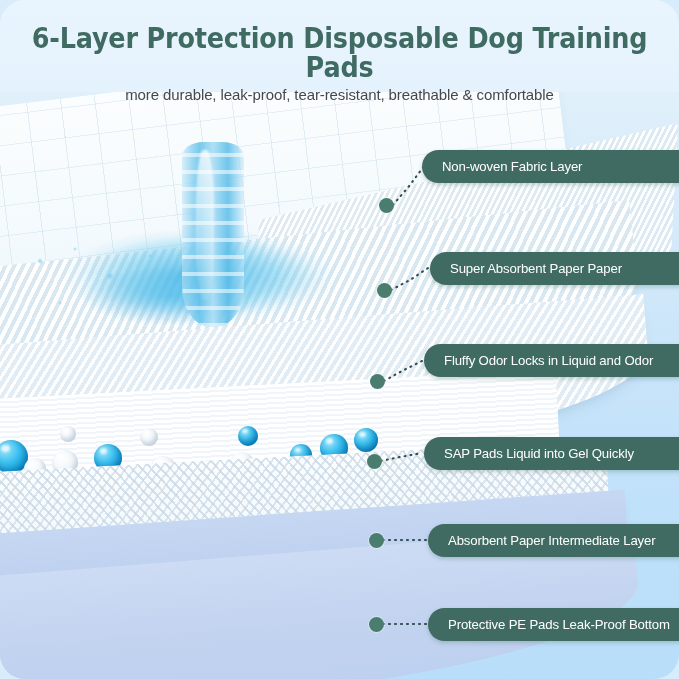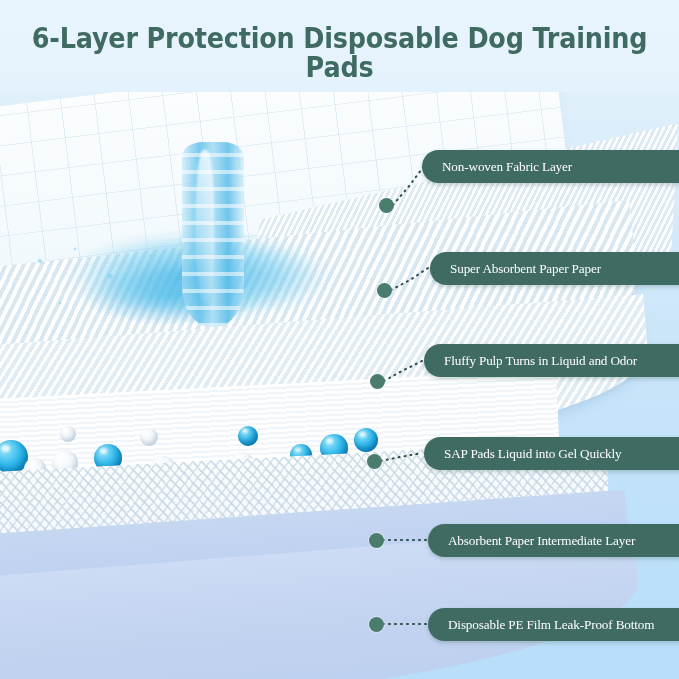--- a/index.html
+++ b/index.html
@@ -3,20 +3,21 @@
 <meta charset="utf-8">
 <style>
   html,body{margin:0;padding:0;}
   body{
     width:679px;height:679px;overflow:hidden;
     font-family:"Liberation Sans",sans-serif;
     background:#d8ecfb;
   }
   .stage{position:relative;width:679px;height:679px;overflow:hidden;
     background:linear-gradient(180deg,#e8f4fc 0%,#e2f1fb 10%,#d7ebfa 30%,#c8e4f9 55%,#bfe1f9 75%,#b9defa 100%);
+    border-radius:25px;
   }
 
   
   .header{position:absolute;left:0;top:0;width:679px;height:92px;z-index:40;
     background:linear-gradient(180deg,#e9f5fd 0%,#e6f3fd 70%,#e4f2fd 100%);
     text-align:center;}
   .title{margin:0;padding-top:22px;font-size:25.5px;line-height:1;
     font-weight:bold;color:#3f6b62;letter-spacing:-0.2px;
     font-family:"DejaVu Sans",sans-serif;
     transform:scaleY(1.12);transform-origin:center top;}
@@ -126,21 +127,21 @@
   .beads{position:absolute;left:-10px;top:330px;width:440px;height:160px;}
   .bead{position:absolute;border-radius:50%;}
   .bead.white{background:radial-gradient(circle at 32% 28%,#ffffff 0%,#f4f8fb 45%,#d7e2ea 100%);
     box-shadow:inset -2px -3px 5px rgba(160,180,198,.5);}
   .bead.blue{background:radial-gradient(circle at 33% 27%,#9fe6fb 0%,#3cc0ef 40%,#0f9ad9 75%,#0b7cb4 100%);
     box-shadow:inset -2px -3px 6px rgba(8,80,125,.5);}
   .bead.blue::after{content:"";position:absolute;left:22%;top:16%;width:26%;height:20%;
     border-radius:50%;background:rgba(255,255,255,.7);filter:blur(1px);}
 
   
-  .callouts{position:absolute;left:0;top:0;width:679px;height:641px;z-index:30;font-family:Liberation Serif, serif;}
+  .callouts{position:absolute;left:0;top:0;width:679px;height:641px;z-index:30;}
   .pill{position:absolute;height:33px;display:flex;align-items:center;
     background:#3f6b62;color:#ffffff;border-radius:17px;
     padding:0 18px 0 20px;font-size:13.2px;letter-spacing:-.15px;white-space:nowrap;
     box-shadow:0 2px 4px rgba(60,100,95,.28);}
   .anchor{position:absolute;width:15px;height:15px;border-radius:50%;
     background:#4a7d6e;box-shadow:0 0 0 1px rgba(255,255,255,.35);}
   svg.leaderline{position:absolute;left:0;top:0;width:679px;height:679px;overflow:visible;}
 </style>
 </head>
 <body>
@@ -192,20 +193,21 @@
 
     <div class="splash">
       <div class="splash-spray"></div>
       <div class="water-col"></div>
     </div>
 
   </div>
 
   <div class="header">
     <h1 class="title">6-Layer Protection Disposable Dog Training Pads</h1>
+    <p class="subtitle">more durable, leak-proof, tear-resistant, breathable &amp; comfortable</p>
   </div>
 
   <div class="callouts">
     <svg class="leaderline">
       <g stroke="#2f4f52" stroke-width="2.1" stroke-linecap="round" fill="none" stroke-dasharray="1 5">
         <path d="M393,205 L410,185 L424,166"></path>
         <path d="M391,290 L410,280 L428,268"></path>
         <path d="M384,381 L402,371 L422,361"></path>
         <path d="M381,461 L400,457 L422,453"></path>
         <path d="M383,540 L405,540 L426,540"></path>
@@ -220,26 +222,26 @@
     <div class="anchor" style="left:369px;top:533px;"></div>
     <div class="anchor" style="left:369px;top:617px;"></div>
 
     <div class="pill" style="left:422px;top:150px;width:275px;">
       <span>Non-woven Fabric Layer</span>
     </div>
     <div class="pill" style="left:430px;top:252px;width:267px;">
       <span>Super Absorbent Paper Paper</span>
     </div>
     <div class="pill" style="left:424px;top:344px;width:273px;">
-      <span>Fluffy Pulp Turns in Liquid and Odor</span>
+      <span>Fluffy Odor Locks in Liquid and Odor</span>
     </div>
     <div class="pill" style="left:424px;top:437px;width:273px;">
       <span>SAP Pads Liquid into Gel Quickly</span>
     </div>
     <div class="pill" style="left:428px;top:524px;width:269px;">
       <span>Absorbent Paper Intermediate Layer</span>
     </div>
     <div class="pill" style="left:428px;top:608px;width:269px;">
-      <span>Disposable PE Film Leak-Proof Bottom</span>
+      <span>Protective PE Pads Leak-Proof Bottom</span>
     </div>
   </div>
 
 </div>
 
 </body></html>

